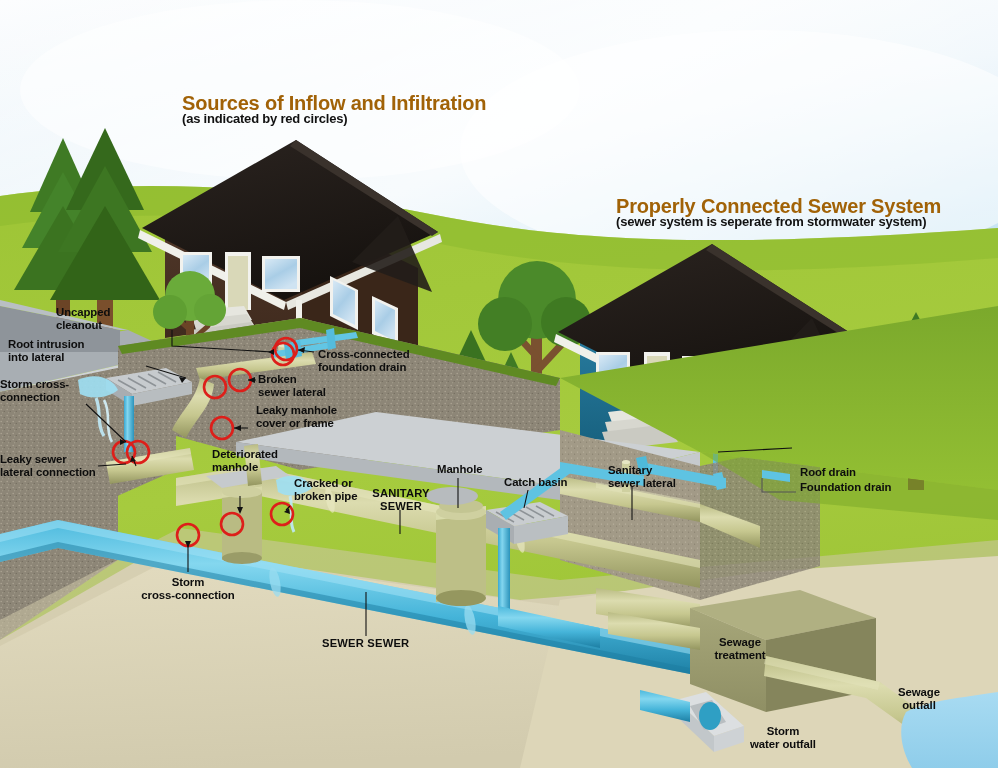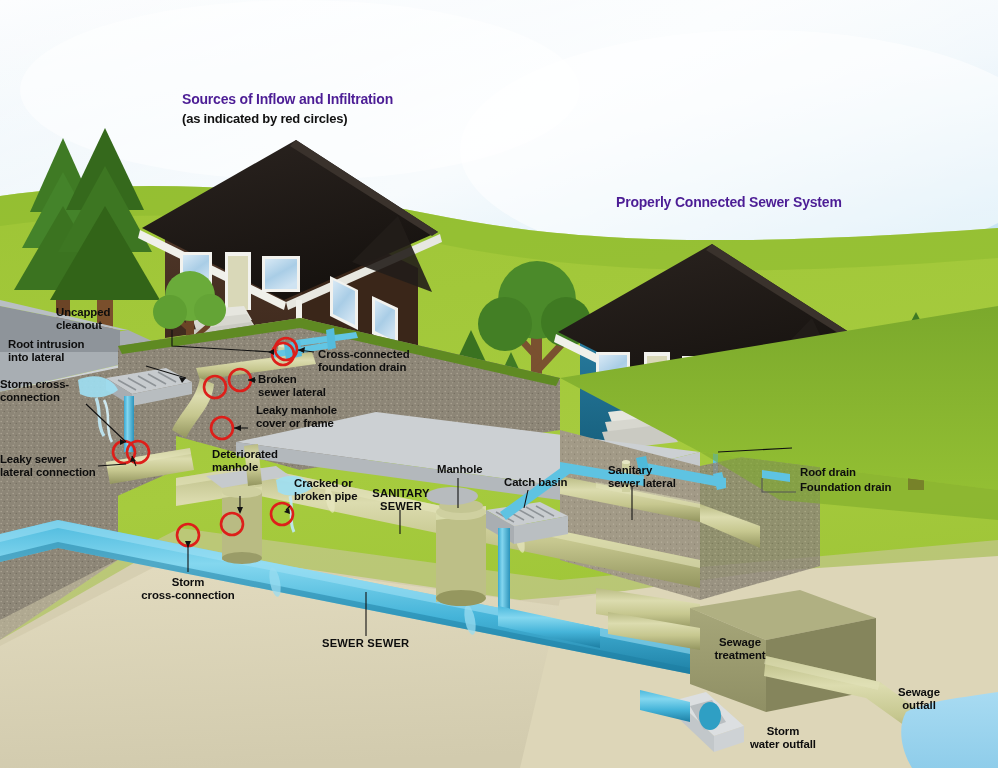--- a/index.html
+++ b/index.html
@@ -2,21 +2,21 @@
 <html><head>
 <meta charset="utf-8">
 <title>Sources of Inflow and Infiltration</title>
 <style>
   html,body{margin:0;padding:0;background:#fff;}
   body{font-family:"Liberation Sans", sans-serif;}
   #stage{position:relative;width:998px;height:768px;overflow:hidden;background:#eef4f9;}
   #stage svg.layer{position:absolute;left:0;top:0;width:998px;height:768px;}
   .lbl{position:absolute;font-family:"Liberation Sans",sans-serif;color:#0d0d0d;
        font-weight:bold;line-height:1.14;letter-spacing:-0.1px;white-space:pre;}
-  .title{font-size:14px;font-weight:bold;color:#4c1d95;letter-spacing:-0.2px;}
+  .title{font-size:20px;font-weight:bold;color:#a16207;letter-spacing:-0.2px;}
   .subtitle{font-size:13px;font-weight:bold;color:#111;letter-spacing:-0.2px;}
   .callout{font-size:11.4px;}
   .capstxt{font-size:11.2px;letter-spacing:0.2px;}
   .ta-r{}
   .ta-c{text-align:center;}
 </style>
 </head>
 <body>
 
 <div id="stage">
@@ -539,20 +539,21 @@
       <path d="M718 452 L792 448"></path>
 
       <path d="M762 478 L762 492 L796 492" stroke="#555"></path>
     </g>
   </svg>
 
   <div class="lbl title" style="left:182px; top:92px;">Sources of Inflow and Infiltration</div>
   <div class="lbl subtitle" style="left:182px; top:112px;">(as indicated by red circles)</div>
 
   <div class="lbl title" style="left:616px; top:195px;">Properly Connected Sewer System</div>
+  <div class="lbl subtitle" style="left:616px; top:215px;">(sewer system is seperate from stormwater system)</div>
 
   <div class="lbl callout ta-r" style="left:56px; top:306px; width:116px;">Uncapped
 cleanout</div>
 
   <div class="lbl callout ta-r" style="left:8px; top:338px; width:136px;">Root intrusion
 into lateral</div>
 
   <div class="lbl callout ta-r" style="left:0px; top:378px; width:106px;">Storm cross-
 connection</div>
 

